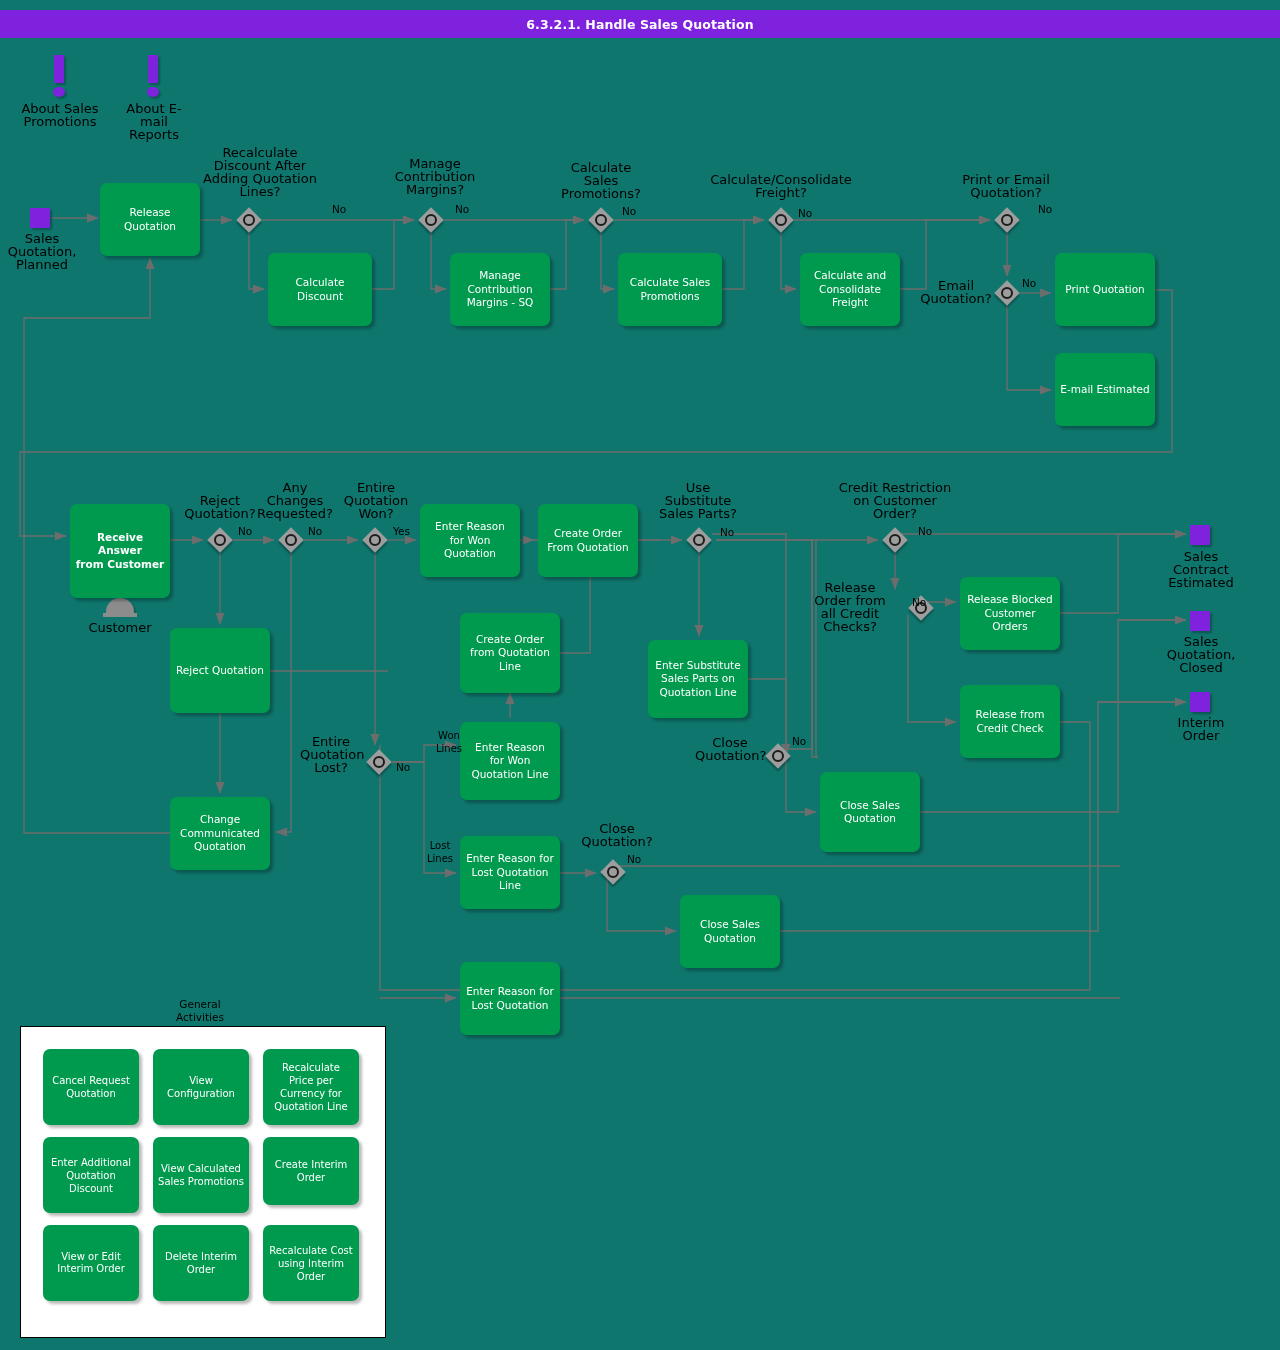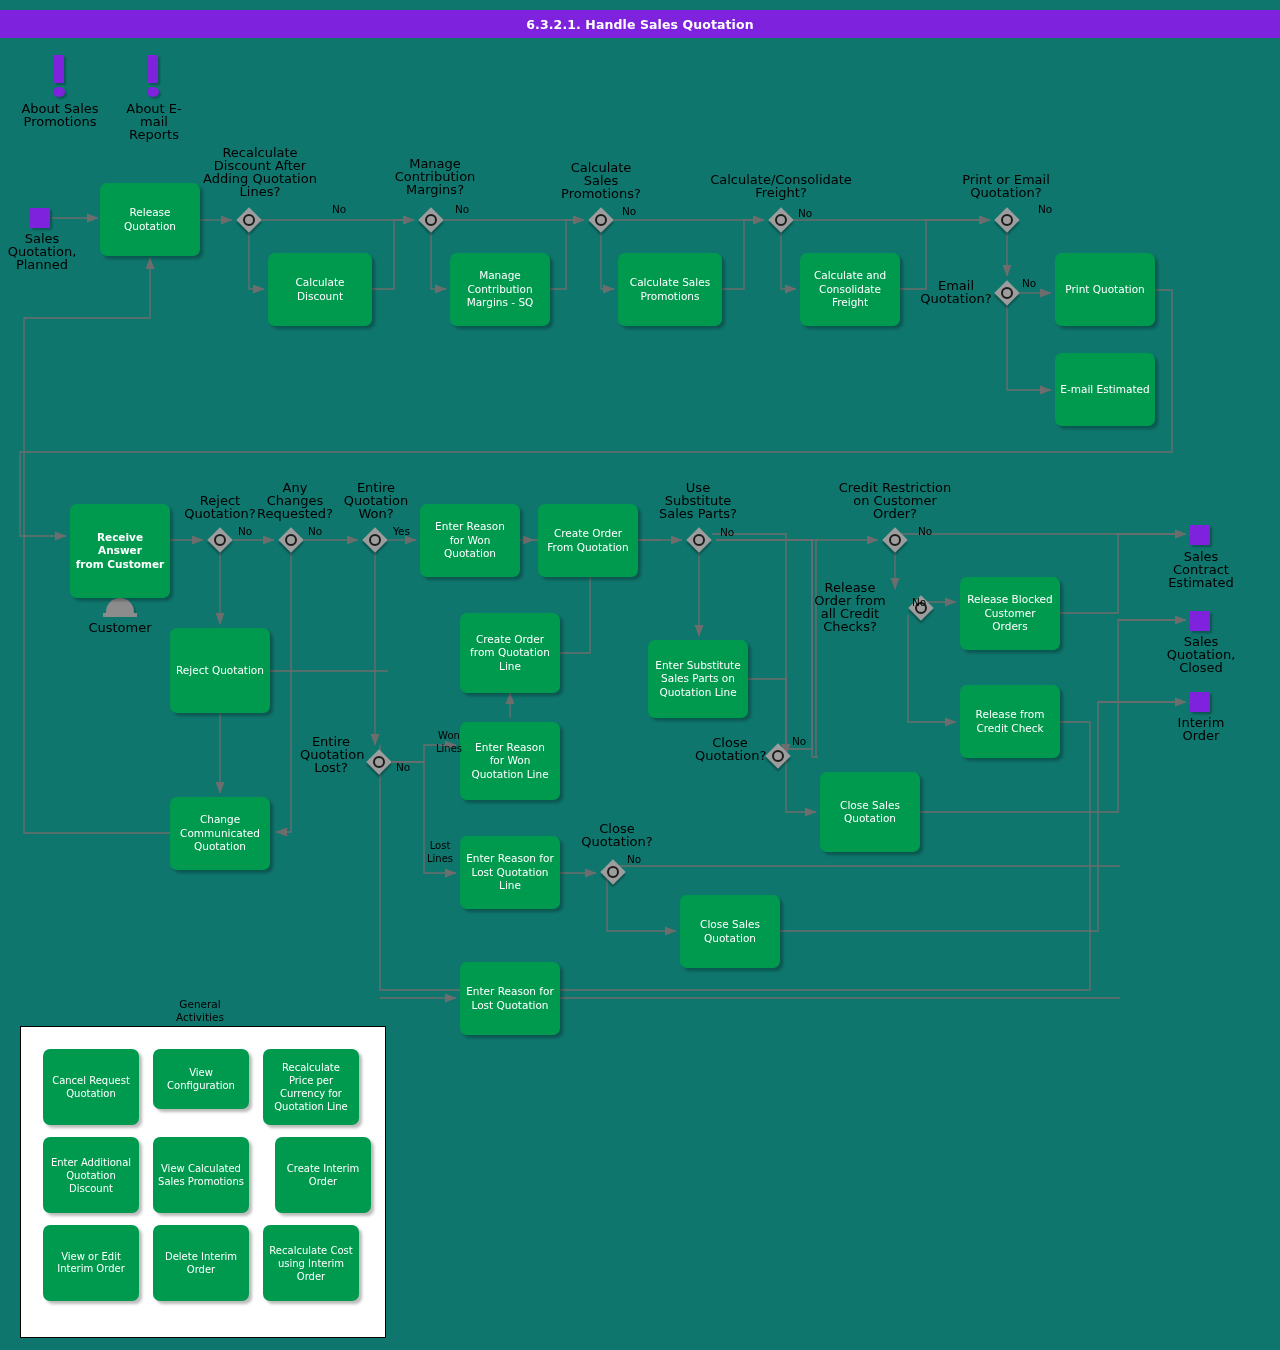--- a/index.html
+++ b/index.html
@@ -336,33 +336,33 @@
       <div class="lbl small" style="left: 422px; top: 729px; width: 36px; margin-left: 9px;">Won<br>Lines</div>
       <div class="lbl small" style="left: 422px; top: 839px; width: 36px;">Lost<br>Lines</div>
     </div>
 
   <div id="gentitle">General<br>Activities</div>
   <div id="genbox">
     <div id="gengrid">
         <div class="task" style="left: 22px; top: 22px; width: 96px; height: 76px; font-size: 10px; line-height: 13px;">
           <span>Cancel Request<br>Quotation</span>
         </div>
-        <div class="task" style="left: 132px; top: 22px; width: 96px; height: 60px; font-size: 10px; line-height: 13px;">
+        <div class="task" style="left: 132px; top: 22px; width: 96px; height: 76px; font-size: 10px; line-height: 13px;">
           <span>View<br>Configuration</span>
         </div>
         <div class="task" style="left: 242px; top: 22px; width: 96px; height: 76px; font-size: 10px; line-height: 13px;">
           <span>Recalculate<br>Price per<br>Currency for<br>Quotation Line</span>
         </div>
         <div class="task" style="left: 22px; top: 110px; width: 96px; height: 76px; font-size: 10px; line-height: 13px;">
           <span>Enter Additional<br>Quotation<br>Discount</span>
         </div>
         <div class="task" style="left: 132px; top: 110px; width: 96px; height: 76px; font-size: 10px; line-height: 13px;">
           <span>View Calculated<br>Sales Promotions</span>
         </div>
-        <div class="task" style="left: 242px; top: 110px; width: 96px; height: 76px; font-size: 10px; line-height: 13px; margin-left: 12px;">
+        <div class="task" style="left: 242px; top: 110px; width: 96px; height: 68px; font-size: 10px; line-height: 13px;">
           <span>Create Interim<br>Order</span>
         </div>
         <div class="task" style="left: 22px; top: 198px; width: 96px; height: 76px; font-size: 10px; line-height: 12px;">
           <span>View or Edit<br>Interim Order</span>
         </div>
         <div class="task" style="left: 132px; top: 198px; width: 96px; height: 76px; font-size: 10px; line-height: 13px;">
           <span>Delete Interim<br>Order</span>
         </div>
         <div class="task" style="left: 242px; top: 198px; width: 96px; height: 76px; font-size: 10px; line-height: 13px;">
           <span>Recalculate Cost<br>using Interim<br>Order</span>

